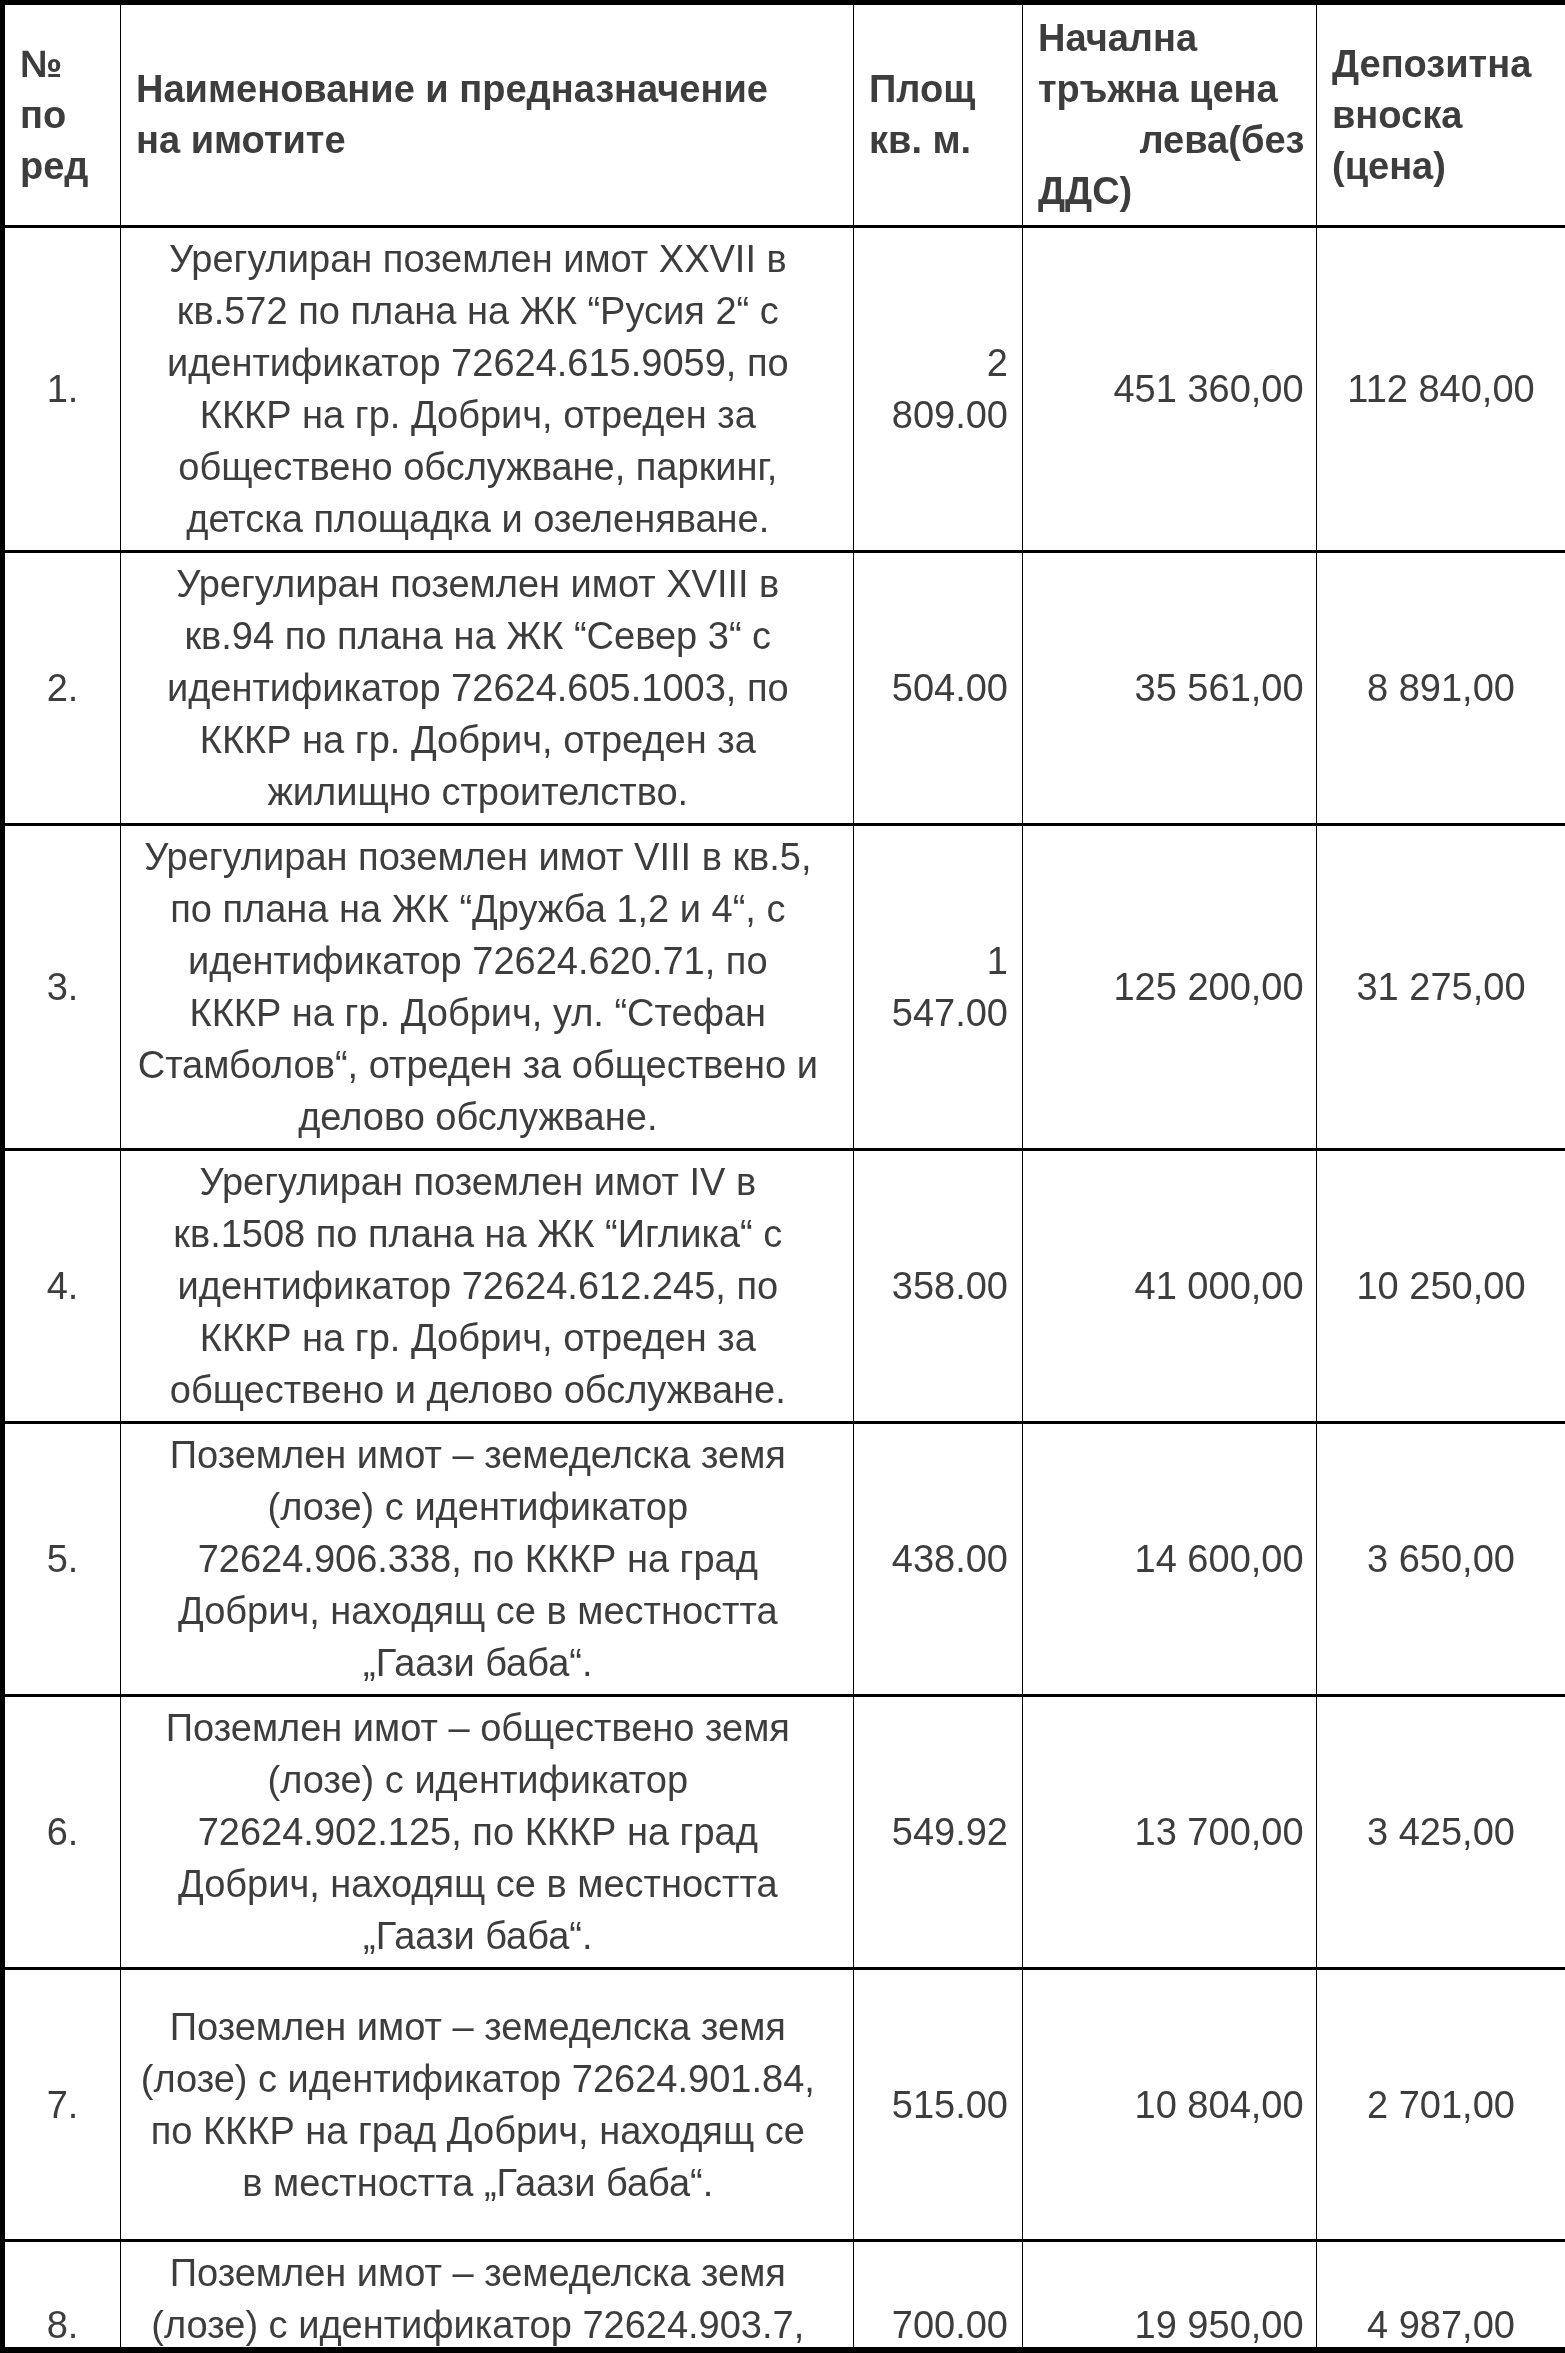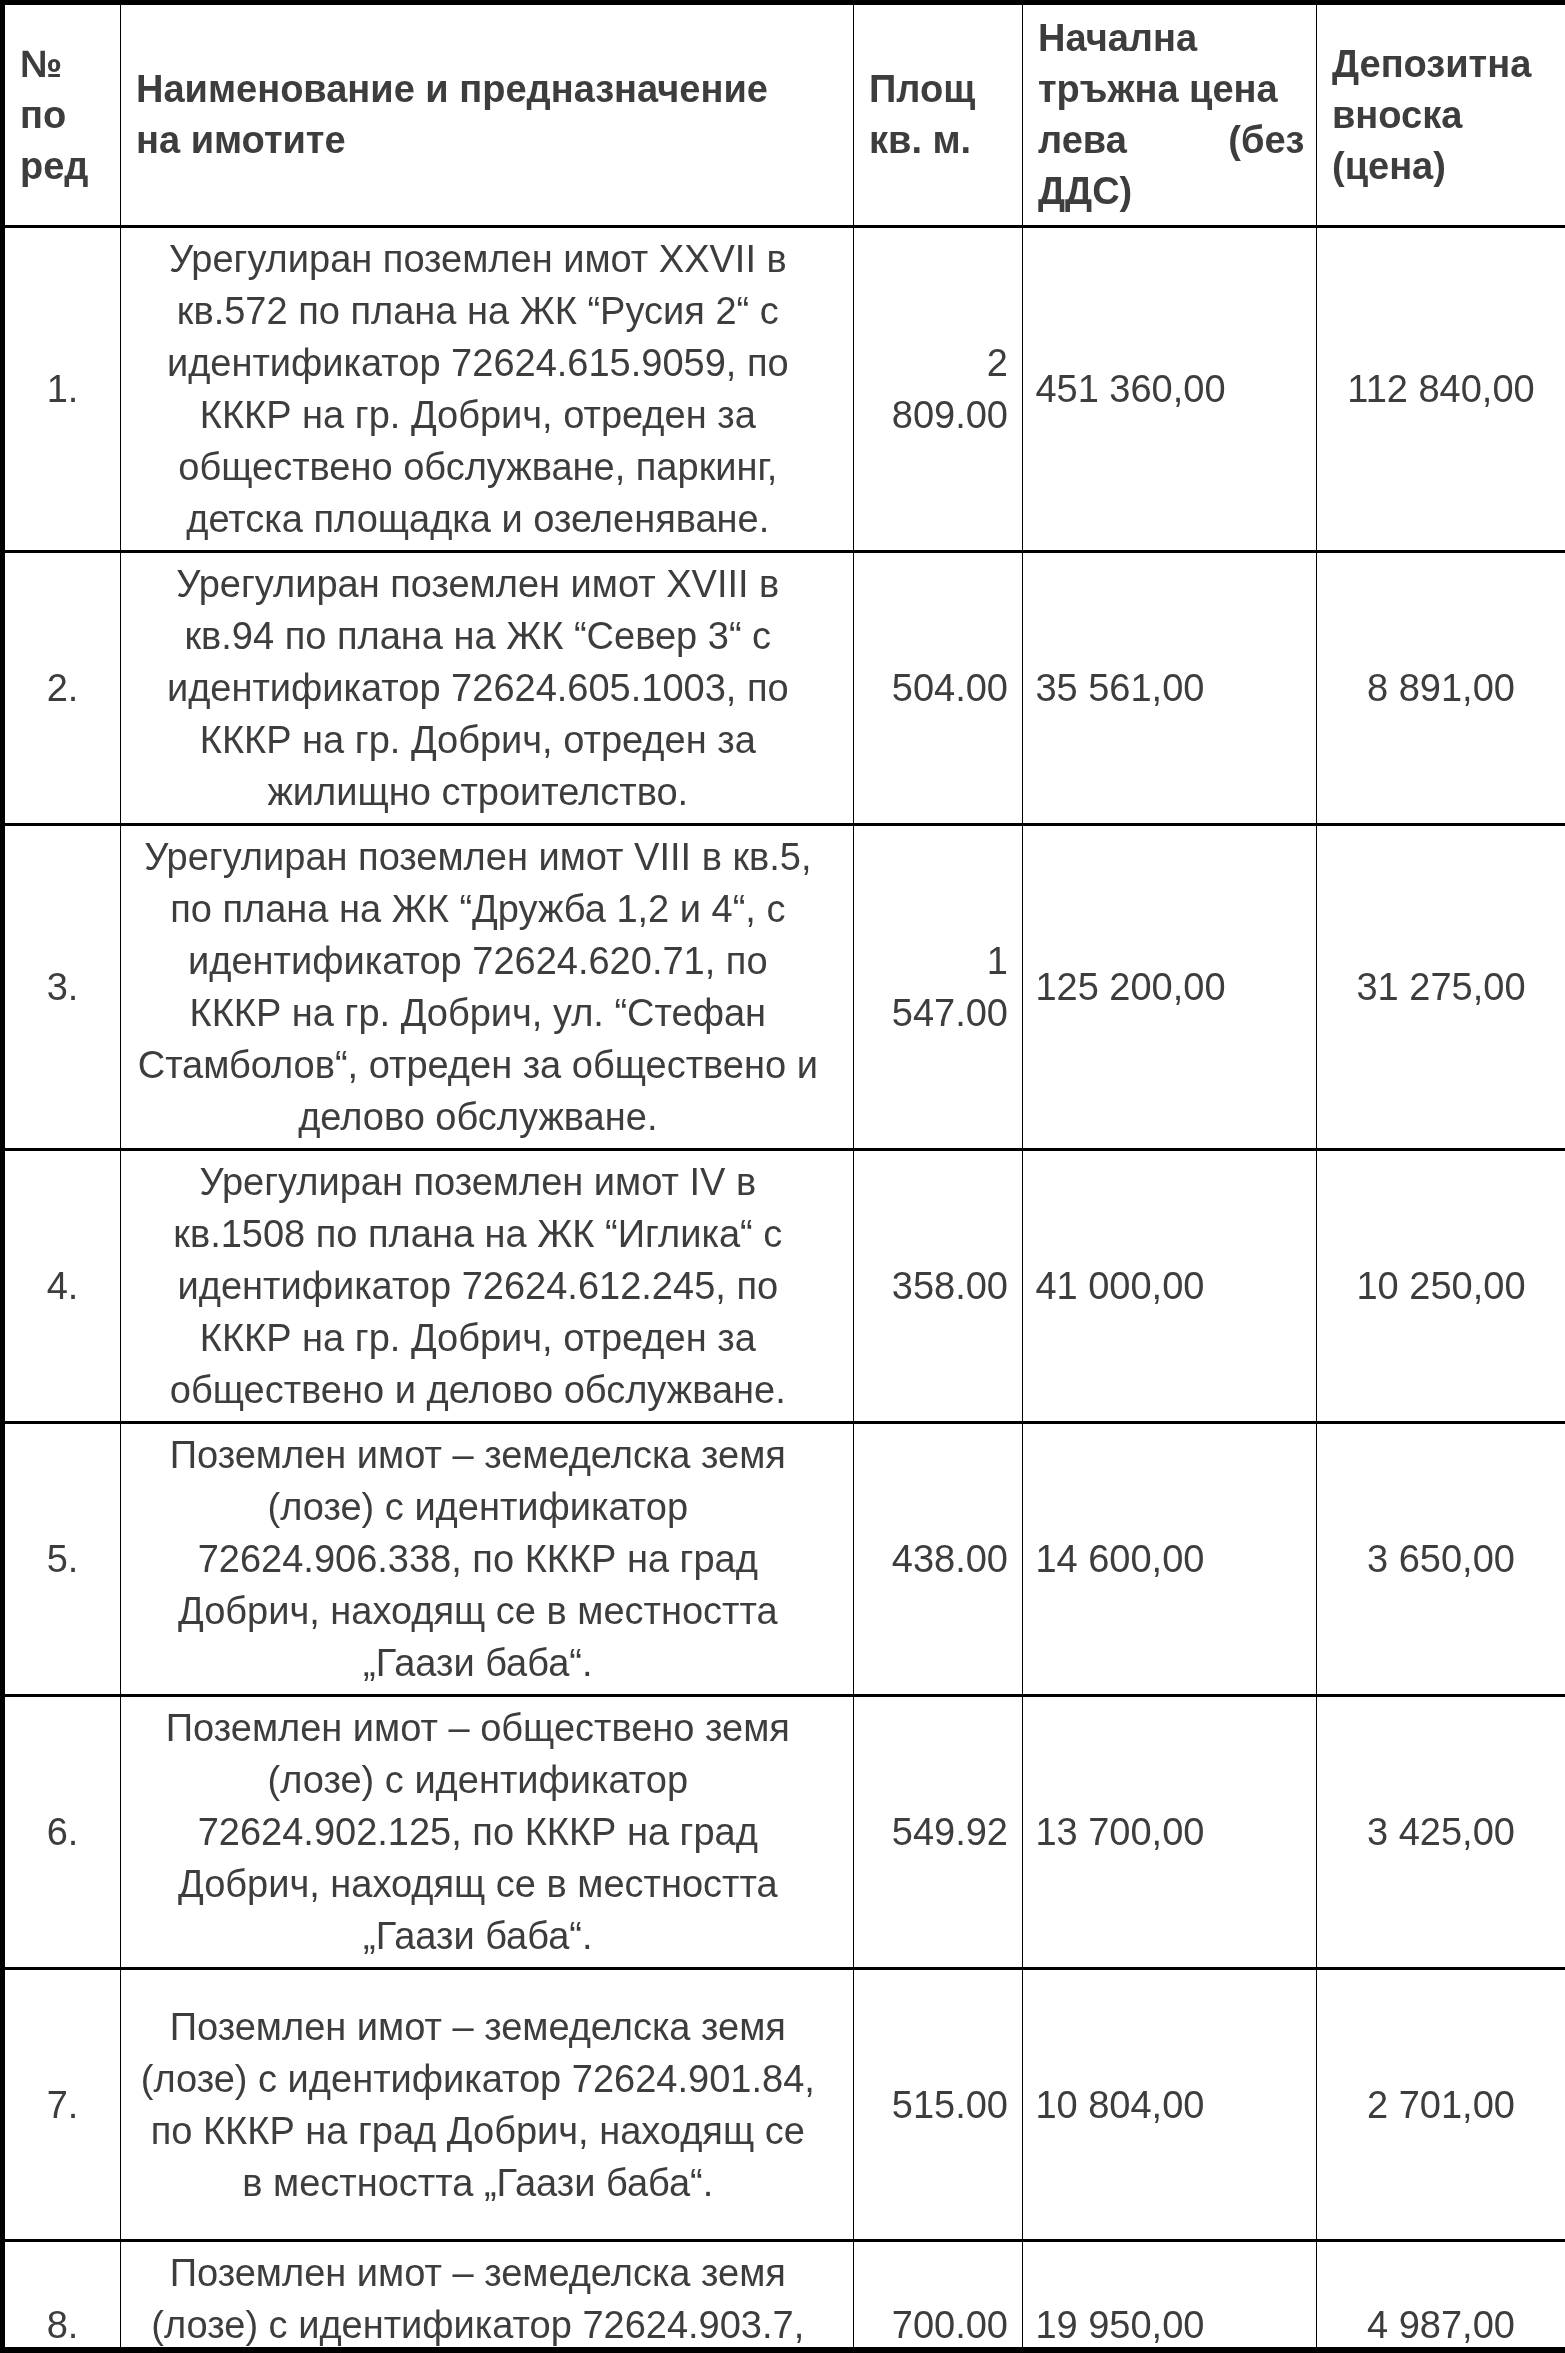--- a/index.html
+++ b/index.html
@@ -48,38 +48,39 @@
 
   th {
     font-weight: bold;
     text-align: left;
     line-height: 51px;
     padding: 0 11.6px 0 15px;
   }
   th .hline { white-space: nowrap; }
   th .jline {
     display: flex;
-    justify-content: space-between;
+    justify-content: flex-end;
     white-space: nowrap;
+    margin-left: 36px;
   }
 
   td.col-num {
     text-align: center;
     padding: 0;
   }
   td.col-name {
     text-align: center;
     padding: 5px 35px 5px 16.6px;
   }
   td.col-area {
     text-align: right;
     padding: 0 14px;
   }
   td.col-price {
-    text-align: left;
+    text-align: right;
     padding: 0 12.4px;
     white-space: nowrap;
   }
   td.col-deposit {
     text-align: center;
     padding: 0 8.3px;
     white-space: nowrap;
   }
 
   .bottom-cut {

